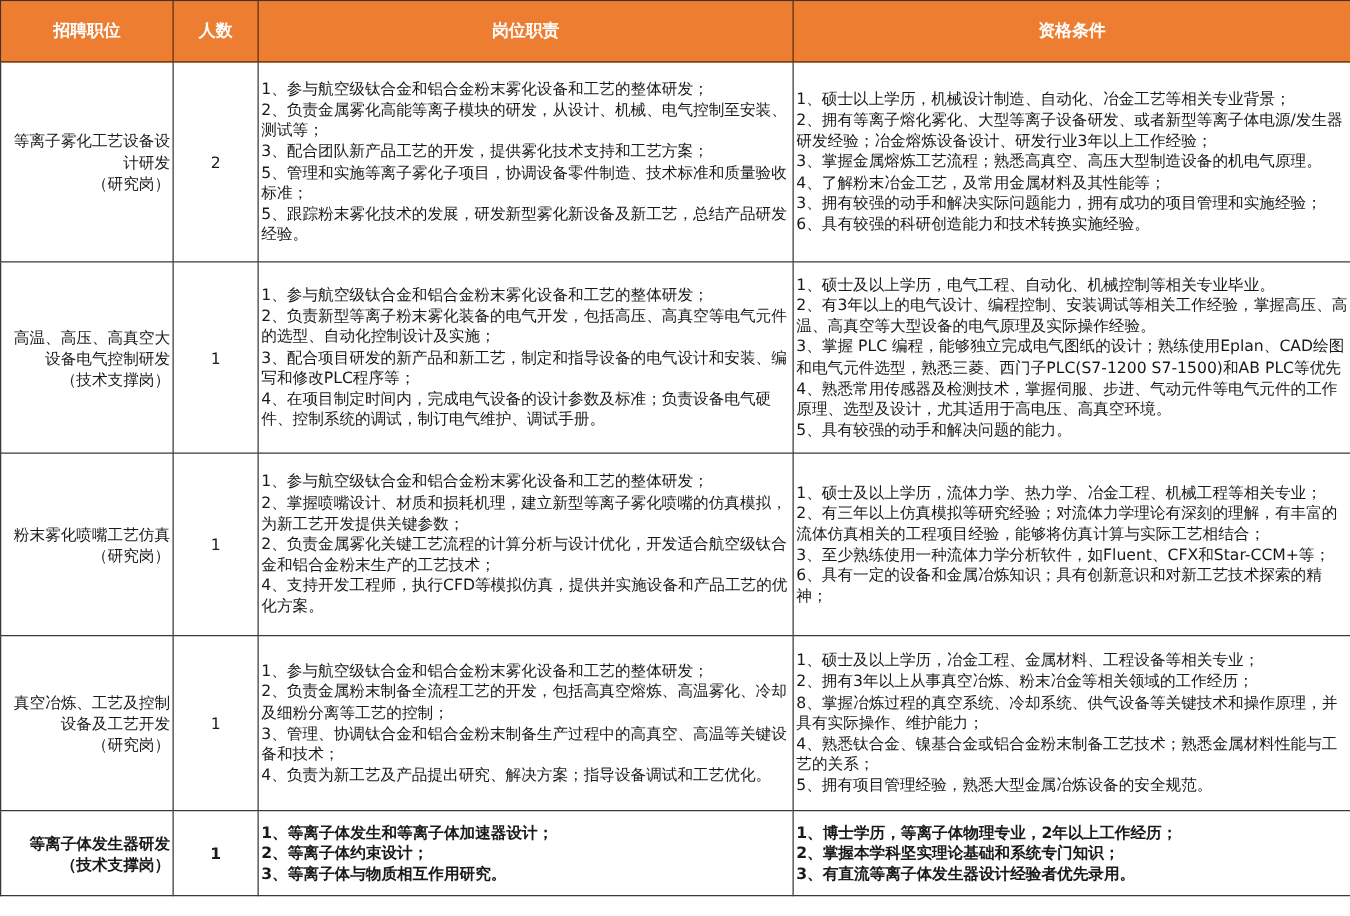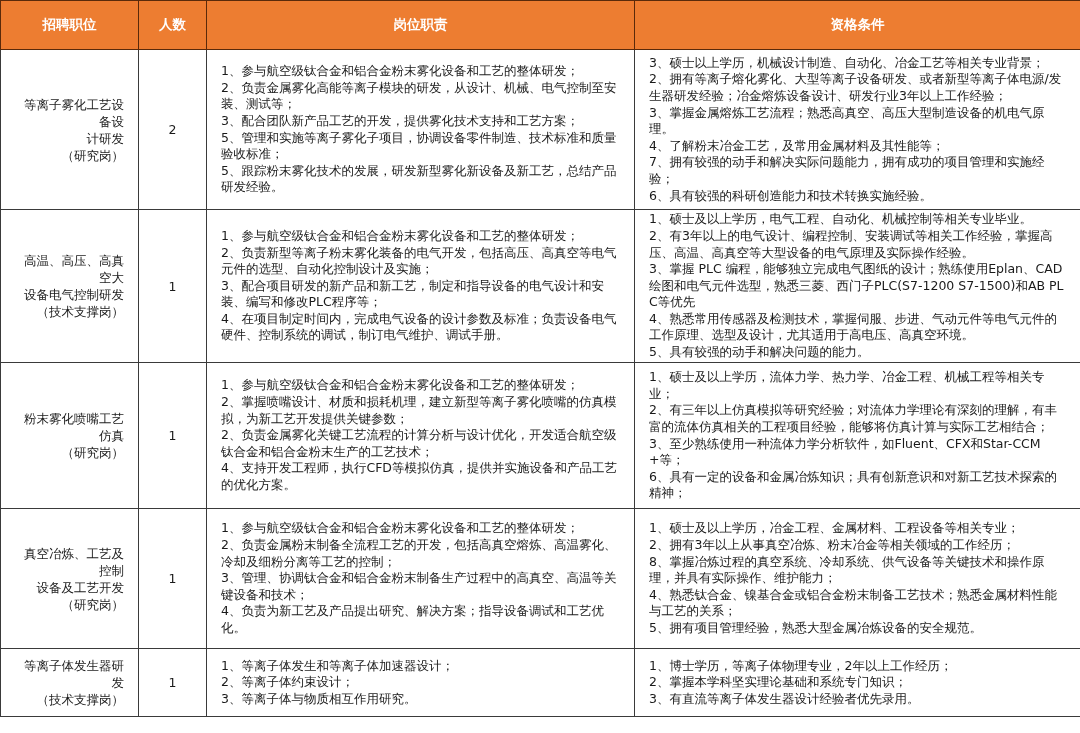--- a/index.html
+++ b/index.html
@@ -6,41 +6,41 @@
   body { width: 1080px; height: 733px; overflow: hidden; font-family: "DejaVu Sans", sans-serif; }
   table.jobs {
     border-collapse: collapse;
     table-layout: fixed;
     width: 1080px;
     font-size: 12.5px;
     color: #1a1a1a;
   }
   table.jobs th, table.jobs td {
     border: 1px solid #3a3a3a;
-    padding: 0 14px;
+    padding: 0 2px;
     vertical-align: middle;
   }
   table.jobs thead th {
     background: #ed7d31;
     color: #ffffff;
     font-weight: bold;
     font-size: 13.5px;
     height: 48px;
     text-align: center;
     border-color: #5a2a0a;
   }
   td.pos { text-align: right; line-height: 17px; }
   td.cnt { text-align: center; }
   td.list { text-align: left; line-height: 16.6px; }
   td.list div { white-space: normal; word-break: break-all; }
   tr.r1 { height: 160px; }
   tr.r2 { height: 153px; }
   tr.r3 { height: 146px; }
   tr.r4 { height: 140px; }
-  tr.r5 { height: 68px; }
+  tr.r5 { height: 68px; font-weight: bold; }
 </style>
 </head>
 <body>
 
 <table class="jobs">
   <colgroup>
     <col style="width:138px">
     <col style="width:68px">
     <col style="width:428px">
     <col style="width:446px">
@@ -63,25 +63,25 @@
       </td>
       <td class="cnt">2</td>
       <td class="list">
         <div>1、参与航空级钛合金和铝合金粉末雾化设备和工艺的整体研发；</div>
         <div>2、负责金属雾化高能等离子模块的研发，从设计、机械、电气控制至安装、测试等；</div>
         <div>3、配合团队新产品工艺的开发，提供雾化技术支持和工艺方案；</div>
         <div>5、管理和实施等离子雾化子项目，协调设备零件制造、技术标准和质量验收标准；</div>
         <div>5、跟踪粉末雾化技术的发展，研发新型雾化新设备及新工艺，总结产品研发经验。</div>
       </td>
       <td class="list">
-        <div>3、硕士以上学历，机械设计制造、自动化、冶金工艺等相关专业背景；</div>
+        <div>1、硕士以上学历，机械设计制造、自动化、冶金工艺等相关专业背景；</div>
         <div>2、拥有等离子熔化雾化、大型等离子设备研发、或者新型等离子体电源/发生器研发经验；冶金熔炼设备设计、研发行业3年以上工作经验；</div>
         <div>3、掌握金属熔炼工艺流程；熟悉高真空、高压大型制造设备的机电气原理。</div>
         <div>4、了解粉末冶金工艺，及常用金属材料及其性能等；</div>
-        <div>7、拥有较强的动手和解决实际问题能力，拥有成功的项目管理和实施经验；</div>
+        <div>3、拥有较强的动手和解决实际问题能力，拥有成功的项目管理和实施经验；</div>
         <div>6、具有较强的科研创造能力和技术转换实施经验。</div>
       </td>
     </tr>
 
     <tr class="r2">
       <td class="pos">
         <div>高温、高压、高真空大</div>
         <div>设备电气控制研发</div>
         <div>（技术支撑岗）</div>
       </td>

